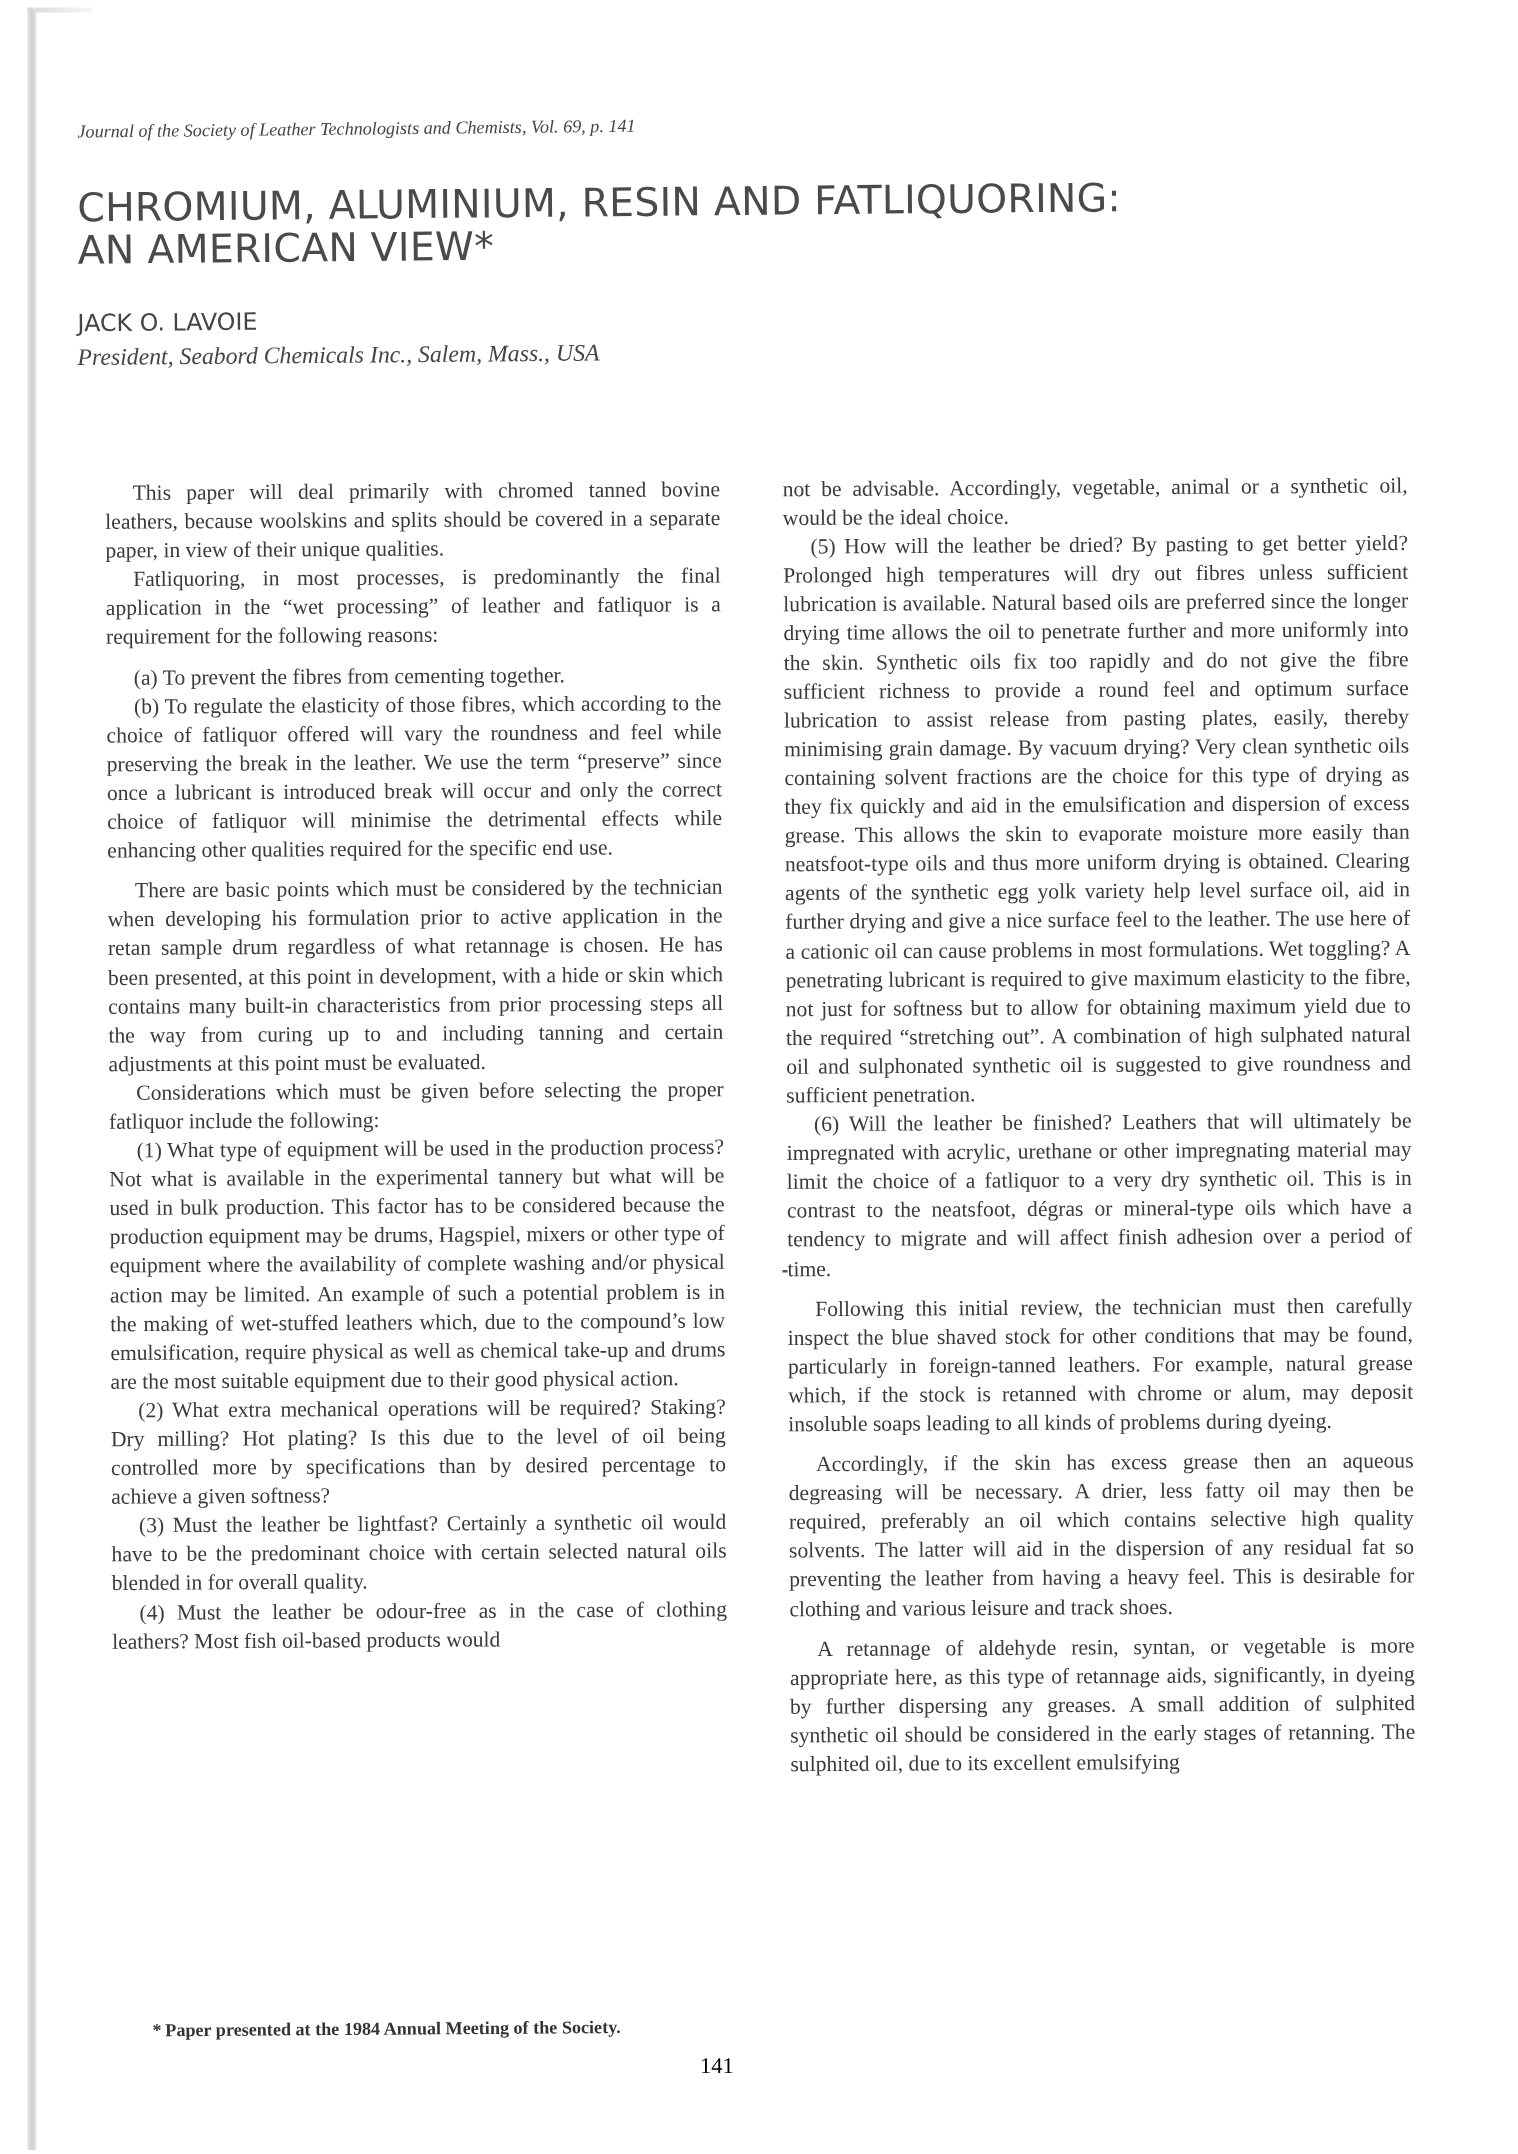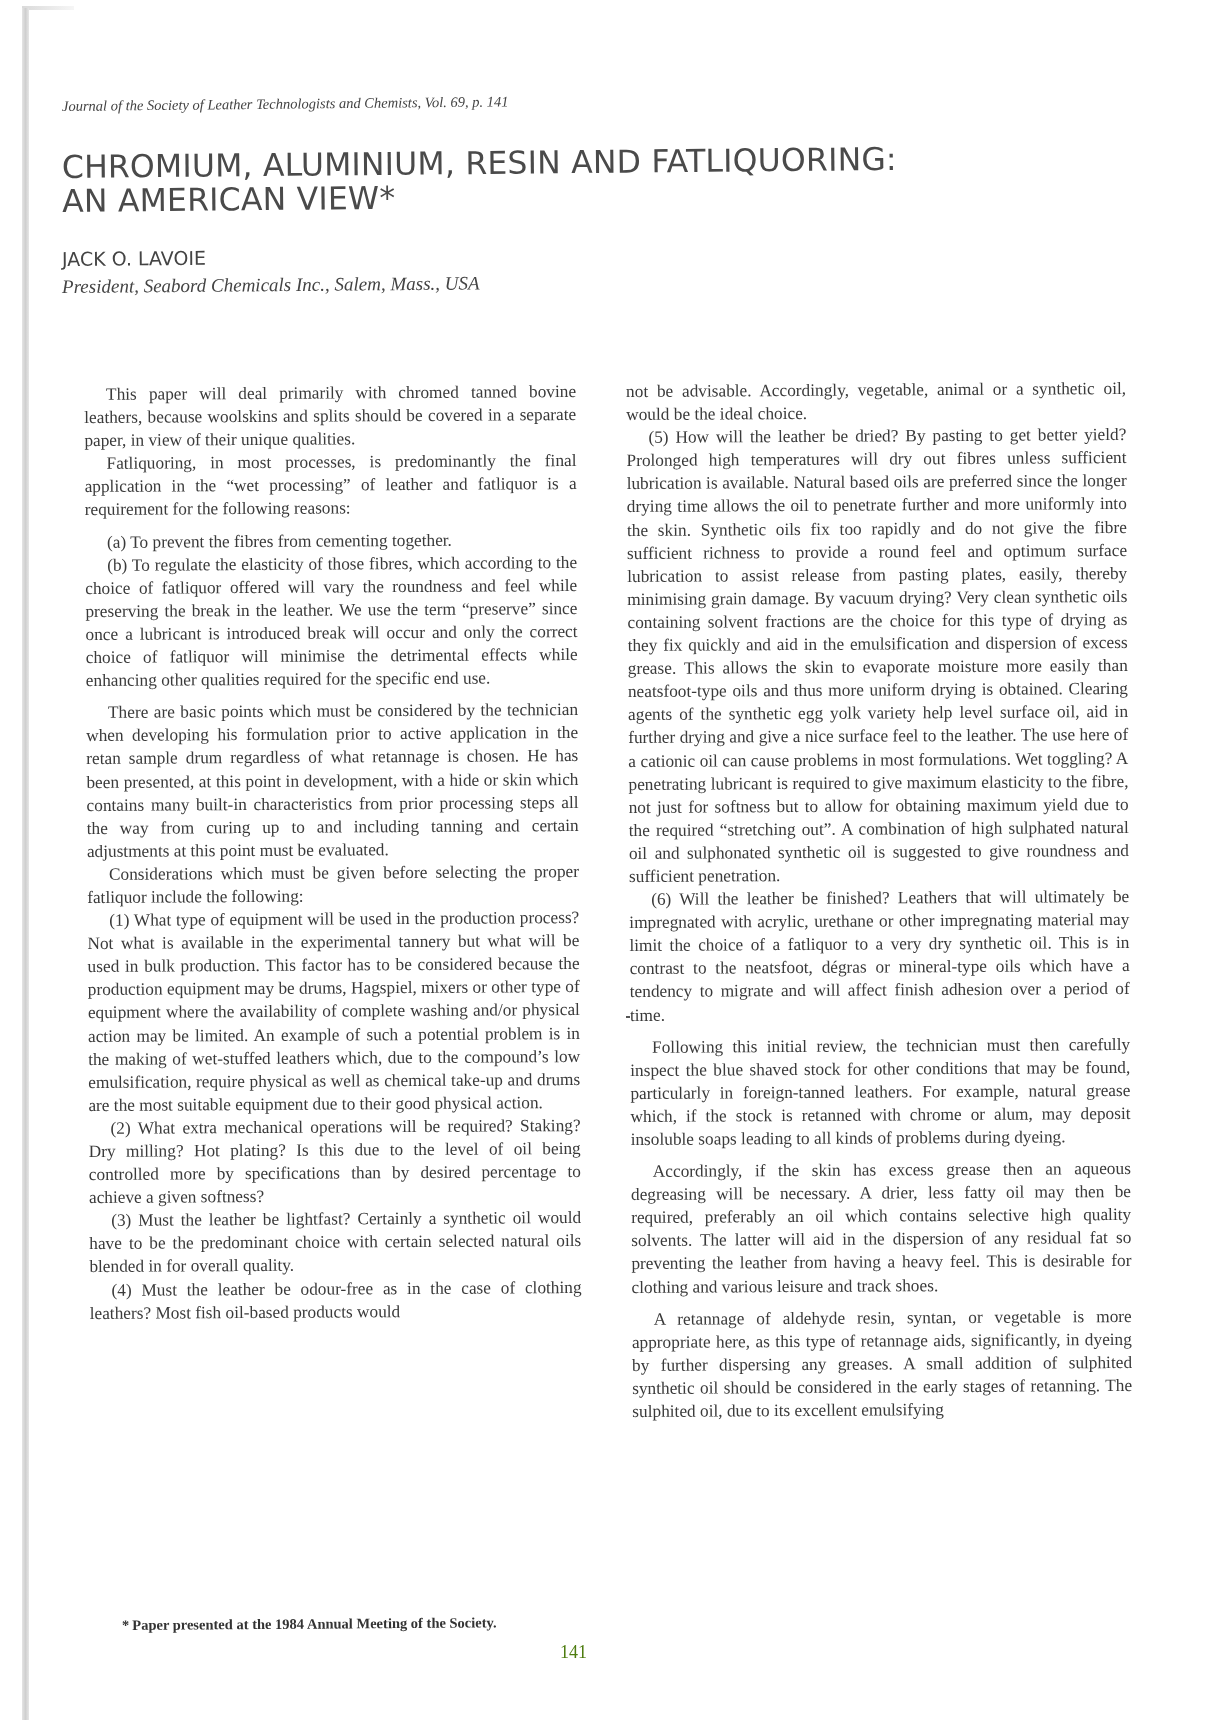--- a/index.html
+++ b/index.html
@@ -64,21 +64,21 @@
     .column p.gap { margin-top: 9px; }
     .footnote {
       position: absolute; left: 122px; top: 1617px;
       font-size: 14.5px; color: #333; font-weight: bold;
       transform: rotate(-0.4deg); transform-origin: left center;
       white-space: nowrap;
     }
     .footnote .star { font-weight: bold; margin-right: 3px; }
     .page-number {
       position: absolute; left: 560px; top: 1642px;
-      font-size: 18px; color: #4d7c0f;
+      font-size: 18px; color: #000000;
     }
     .stray-mark {
       position: absolute; left: 626px; top: 1016px;
       width: 4px; height: 2px; background: #555;
     }
   </style>
 </head>
 <body>
 
 <div class="scan-edge-top"></div>

